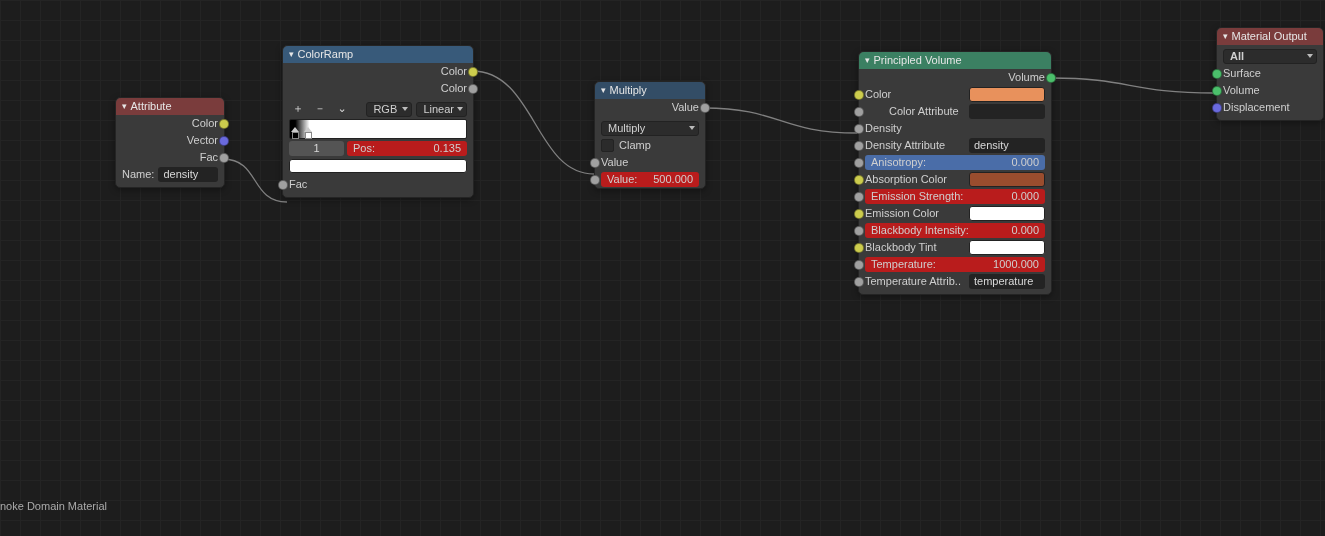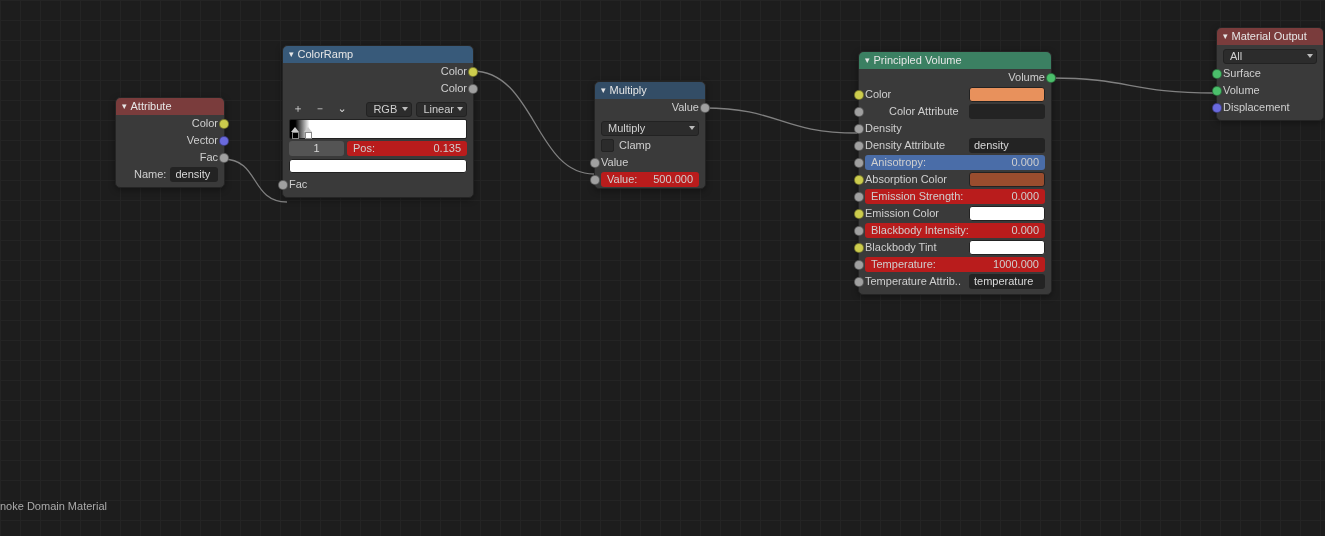--- a/index.html
+++ b/index.html
@@ -136,21 +136,21 @@
   </div>
   <div class="row right">
     <span>Vector</span>
     <span class="socket out s-vector"></span>
   </div>
   <div class="row right">
     <span>Fac</span>
     <span class="socket out s-fac"></span>
   </div>
   <div class="row" style="padding-bottom:4px;">
-    <span style="margin-right:4px;margin-left:12px;">Name:</span>
+    <span style="margin-right:4px;">Name:</span>
     <div class="txtin">density</div>
   </div>
 </div>
 
 <div class="node" style="left:282px;top:45px;width:190px;">
   <div class="hdr blue">
     <span class="tri">▾</span>
     <span>ColorRamp</span>
   </div>
   <div class="row right">
@@ -297,21 +297,21 @@
         <div class="txtin" style="flex: 0 0 76px;">temperature</div>
       </div>
     </div>
 </div>
 
 <div class="node" style="left:1216px;top:27px;width:106px;">
   <div class="hdr brown">
     <span class="tri">▾</span>
     <span>Material Output</span>
   </div>
-  <div class="row" style="padding-top:3px;">
+  <div class="row" style="padding-top:3px;font-weight:bold;">
     <div class="select wide">All</div>
   </div>
   <div class="row">
     <span class="socket in s-shader"></span>
     <span>Surface</span>
   </div>
   <div class="row">
     <span class="socket in s-shader"></span>
     <span>Volume</span>
   </div>

